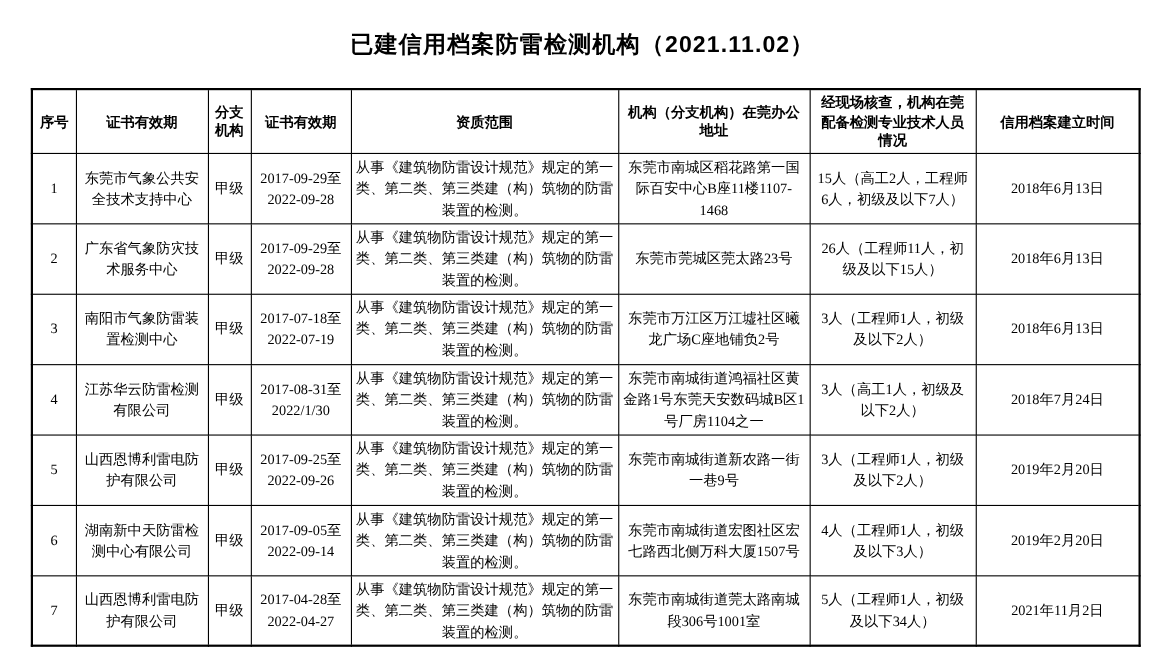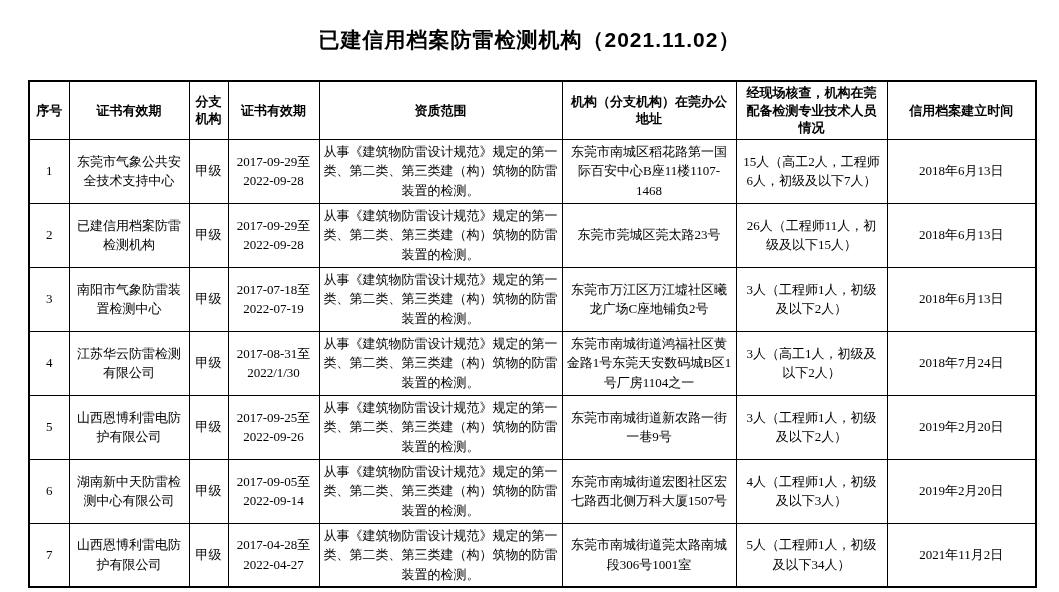--- a/index.html
+++ b/index.html
@@ -90,21 +90,21 @@
         <td>甲级</td>
         <td class="period">2017-09-29至
 2022-09-28</td>
         <td>从事《建筑物防雷设计规范》规定的第一类、第二类、第三类建（构）筑物的防雷装置的检测。</td>
         <td>东莞市南城区稻花路第一国际百安中心B座11楼1107-1468</td>
         <td>15人（高工2人，工程师6人，初级及以下7人）</td>
         <td>2018年6月13日</td>
       </tr>
       <tr class="row">
         <td>2</td>
-        <td>已建信用档案防雷检测机构</td>
+        <td>广东省气象防灾技术服务中心</td>
         <td>甲级</td>
         <td class="period">2017-09-29至
 2022-09-28</td>
         <td>从事《建筑物防雷设计规范》规定的第一类、第二类、第三类建（构）筑物的防雷装置的检测。</td>
         <td>东莞市莞城区莞太路23号</td>
         <td>26人（工程师11人，初级及以下15人）</td>
         <td>2018年6月13日</td>
       </tr>
       <tr class="row">
         <td>3</td>

